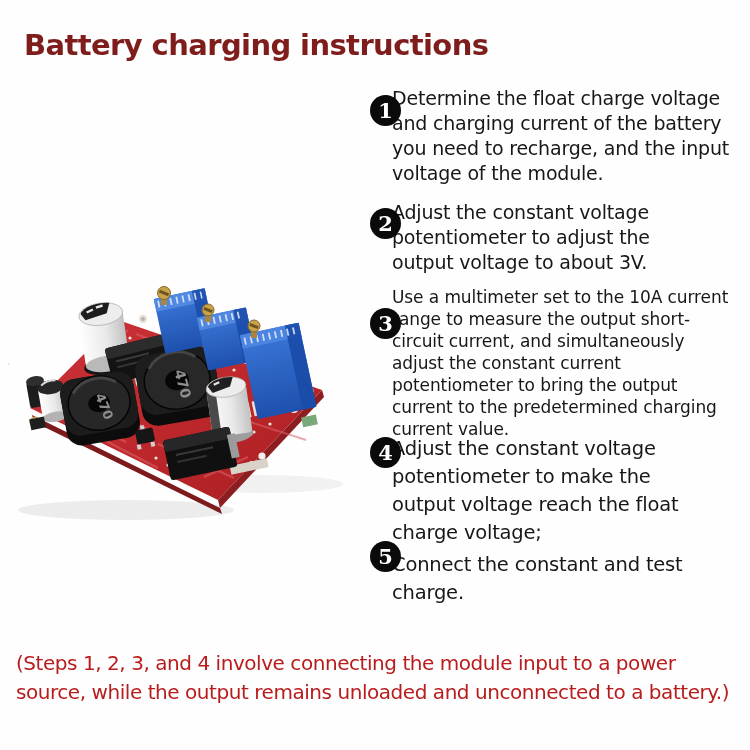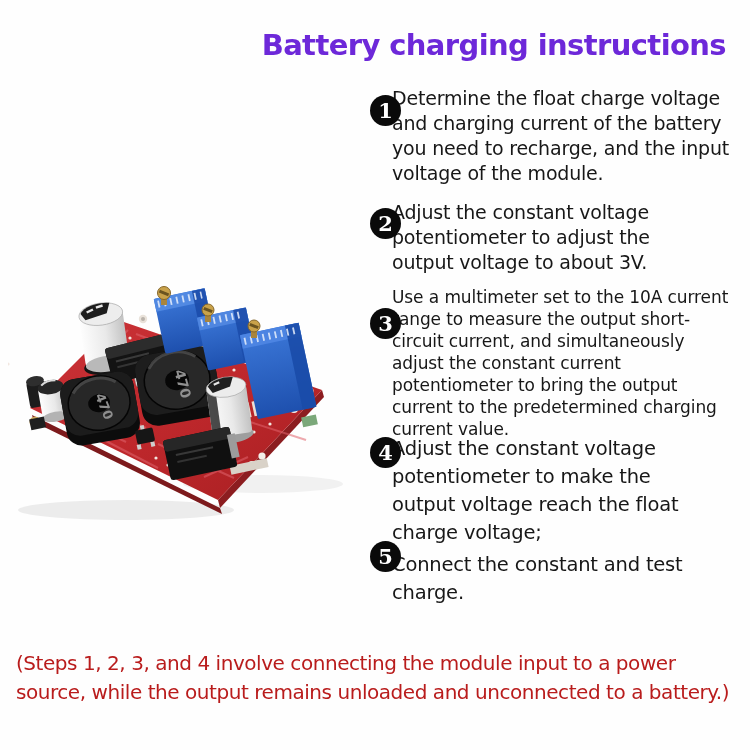--- a/index.html
+++ b/index.html
@@ -3,22 +3,22 @@
 <meta charset="utf-8">
 <style>
   html,body{margin:0;padding:0;}
   body{
     width:750px;height:750px;background:#ffffff;
     font-family:"DejaVu Sans", sans-serif;color:#141414;
     position:relative;overflow:hidden;
   }
   .page{position:absolute;inset:0;width:750px;height:750px;background:#fefefe;}
   .title{
-    position:absolute;top:28px;left:0;width:726px;text-align:right;
-    font-size:29px;font-weight:bold;letter-spacing:-0.6px;color:#6d28d9;
+    position:absolute;top:28px;left:0;width:726px;text-align:left;
+    font-size:29px;font-weight:bold;letter-spacing:-0.6px;color:#7f1d1d;padding-left:24px;
   }
   .step{position:absolute;left:370px;width:372px;}
   .badge{
     position:absolute;left:0;width:31px;height:31px;border-radius:50%;
     background:#0a0a0a;color:#ffffff;
     font-family:"DejaVu Serif", serif;font-weight:bold;font-size:21px;
     display:flex;align-items:center;justify-content:center;line-height:1;
   }
   .step-text{
     margin-left:22px;white-space:pre-line;color:#171717;

